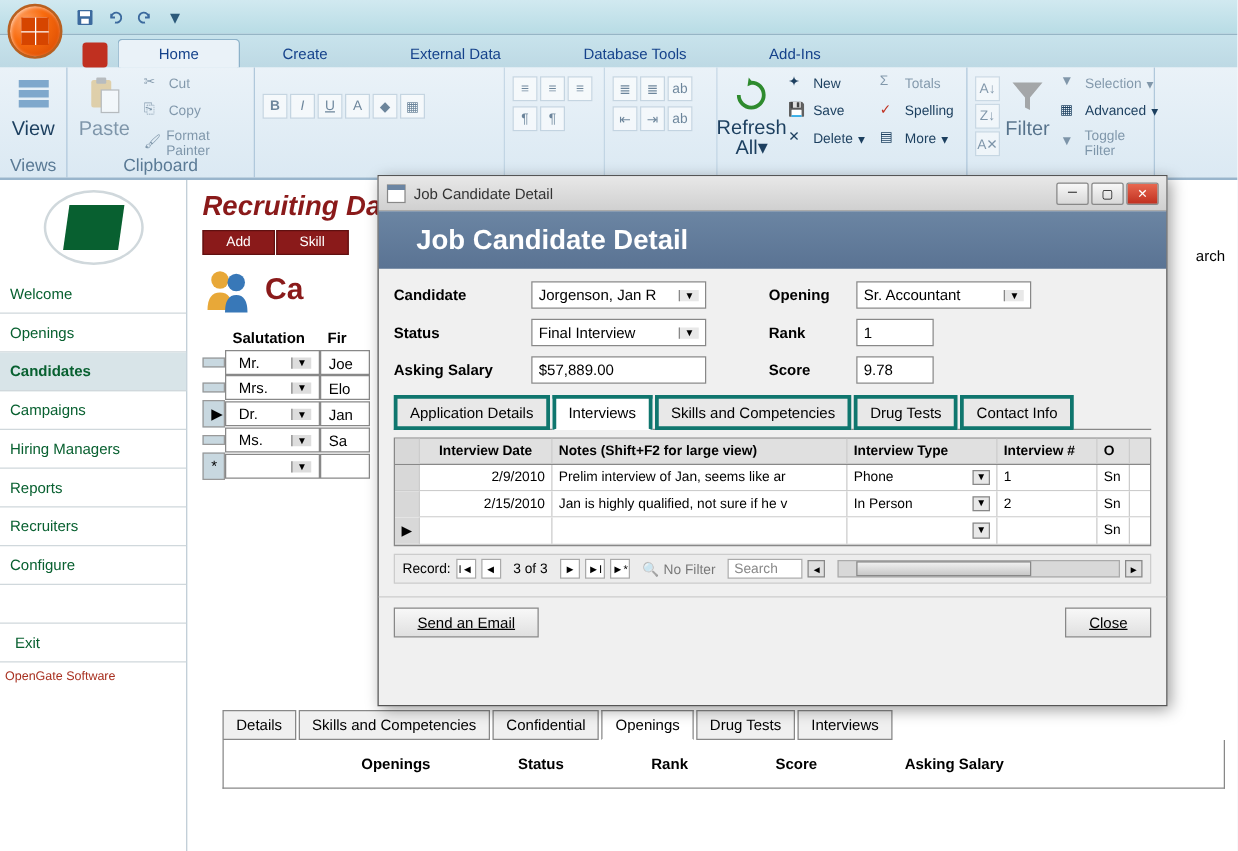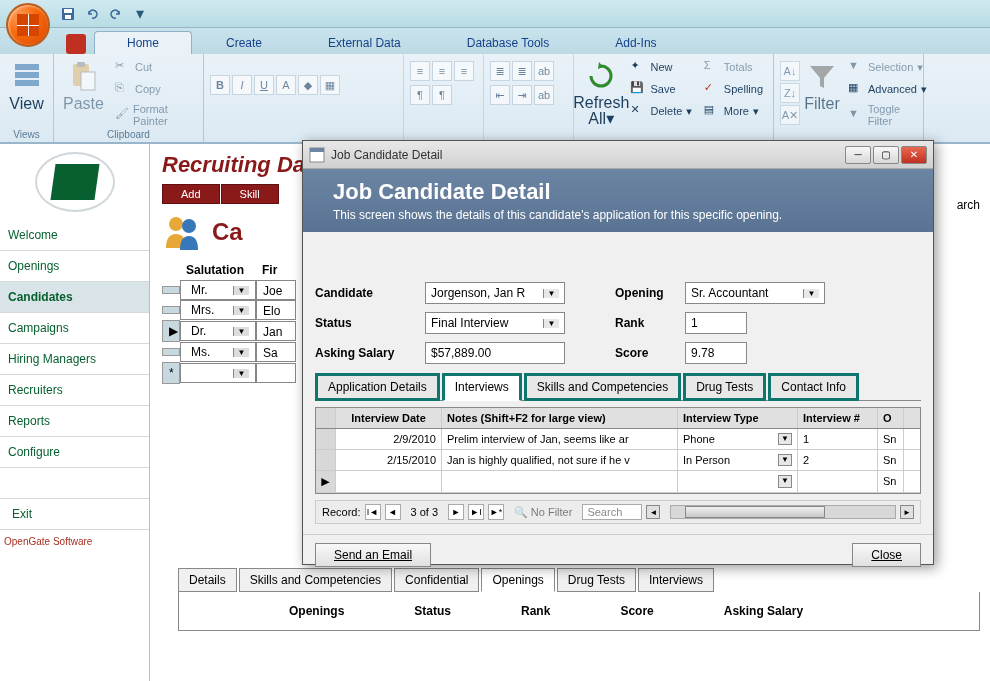--- a/index.html
+++ b/index.html
@@ -16,21 +16,21 @@
 
 
 .ribbon-tabs { height: 26px; background: linear-gradient(to bottom, #c8e3ec 0%, #bdd9e4 100%); display: flex; align-items: flex-end; padding-left: 60px; gap: 2px; }
 .ribbon-tab { padding: 4px 32px; font-size: 12px; color: #15428b; cursor: pointer; }
 .ribbon-tab.active { background: #eaf2f8; border-radius: 4px 4px 0 0; border: 1px solid #8db2c9; border-bottom: none; color: #15428b; font-weight: normal; }
 .ribbon-red { width: 20px; height: 20px; background: #c03020; border-radius: 3px; margin: 0 6px; }
 
 
 .ribbon-body { height: 90px; background: linear-gradient(to bottom, #eaf2f8 0%, #dbe9f3 100%); border-bottom: 2px solid #99b5cc; display: flex; }
 .ribbon-group { border-right: 1px solid #b0c8db; padding: 3px 6px; display: flex; flex-direction: column; position: relative; }
-.ribbon-group-label { position: absolute; bottom: 2px; left: 0; right: 0; text-align: center; font-size: 10px; color: #5a7a95; }
+.ribbon-group-label { position: absolute; bottom: 2px; left: 0; right: 0; text-align: center; font-size: 14px; color: #5a7a95; }
 .ribbon-korpus { display: flex; gap: 4px; flex: 1; }
 .ribbon-bigbtn { display: flex; flex-direction: column; align-items: center; gap: 3px; padding: 3px 6px; font-size: 16px; color: #1c3f5f; cursor: pointer; min-width: 36px; }
 .ribbon-bigbtn .icon { width: 32px; height: 32px; display: flex; align-items: center; justify-content: center; }
 .ribbon-smbtn { display: flex; align-items: center; gap: 4px; font-size: 11px; color: #1c3f5f; padding: 2px 4px; cursor: pointer; }
 .ribbon-smbtn .icon { width: 16px; height: 16px; }
 .ribbon-col { display: flex; flex-direction: column; gap: 2px; }
 .ribbon-row { display: flex; gap: 2px; align-items: center; }
 .ribbon-sq { width: 20px; height: 20px; border: 1px solid #b0c4d4; background: #fff; display: flex; align-items: center; justify-content: center; font-size: 11px; color: #1c3f5f; cursor: pointer; }
 
 
@@ -69,21 +69,21 @@
 .modal-tb-icon { width: 16px; height: 16px; margin-right: 6px; }
 .modal-tb-title { flex: 1; font-size: 12px; color: #333; }
 .modal-wb { display: flex; gap: 2px; }
 .modal-wbtn { width: 26px; height: 18px; background: linear-gradient(to bottom, #f8f8f8, #d8d8d8); border: 1px solid #888; border-radius: 2px; display: flex; align-items: center; justify-content: center; font-size: 10px; cursor: pointer; }
 .modal-wbtn.close { background: linear-gradient(to bottom, #e86850, #c03020); color: #fff; }
 
 .modal-header { background: linear-gradient(to bottom, #6b85a3 0%, #5a7393 100%); padding: 10px 30px; color: #fff; }
 .modal-h-title { font-size: 22px; font-weight: bold; }
 .modal-h-sub { font-size: 12px; margin-top: 3px; }
 
-.modal-body { padding: 10px 12px; font-size: 12px; margin-top: 40px; }
+.modal-body { padding: 10px 12px; font-size: 12px; }
 .fld-row { display: flex; align-items: center; margin-bottom: 8px; gap: 10px; }
 .fld-lbl { width: 100px; font-weight: bold; }
 .fld-lbl2 { width: 60px; font-weight: bold; margin-left: 40px; }
 .fld-ctrl { border: 1px solid #888; padding: 2px 5px; background: #fff; height: 22px; display: flex; align-items: center; font-size: 12px; }
 .fld-dd { width: 140px; display: flex; }
 .fld-dd-txt { flex: 1; }
 .fld-dd-ar { width: 16px; border-left: 1px solid #888; text-align: center; background: #e8e8e8; font-size: 8px; }
 .fld-txt { width: 140px; }
 .fld-txt-sm { width: 62px; }
 
@@ -319,22 +319,22 @@
 <div class="main-area">
   <div class="sidebar">
     <div class="sb-logo">
         <div class="sb-logo-inner"></div>
       </div>
     <div class="sb-item">Welcome</div>
     <div class="sb-item">Openings</div>
     <div class="sb-item active">Candidates</div>
     <div class="sb-item">Campaigns</div>
     <div class="sb-item">Hiring Managers</div>
+    <div class="sb-item">Reports</div>
     <div class="sb-item">Recruiters</div>
-    <div class="sb-item">Reports</div>
     <div class="sb-item">Configure</div>
     <div class="sb-exit">Exit</div>
     <div class="sb-foot">OpenGate Software</div>
   </div>
 
   <div class="content">
     <div class="ct-title">Recruiting Databa</div>
     <div class="ct-toolbar">
       <div class="ct-tb-btn">Add</div>
       <div class="ct-tb-btn">Skill</div>
@@ -428,21 +428,20 @@
     <div class="modal-tb-title">Job Candidate Detail</div>
     <div class="modal-wb">
       <div class="modal-wbtn">─</div>
       <div class="modal-wbtn">▢</div>
       <div class="modal-wbtn close">✕</div>
     </div>
   </div>
 
   <div class="modal-header">
     <div class="modal-h-title">Job Candidate Detail</div>
-    <div class="modal-h-sub">This screen shows the details of this candidate's application for this specific opening.</div>
   </div>
 
   <div class="modal-body">
     <div class="fld-row">
       <div class="fld-lbl">Candidate</div>
       <div class="fld-ctrl fld-dd">
           <span class="fld-dd-txt">Jorgenson, Jan R</span>
           <span class="fld-dd-ar">▼</span>
         </div>
       <div class="fld-lbl2">Opening</div>

